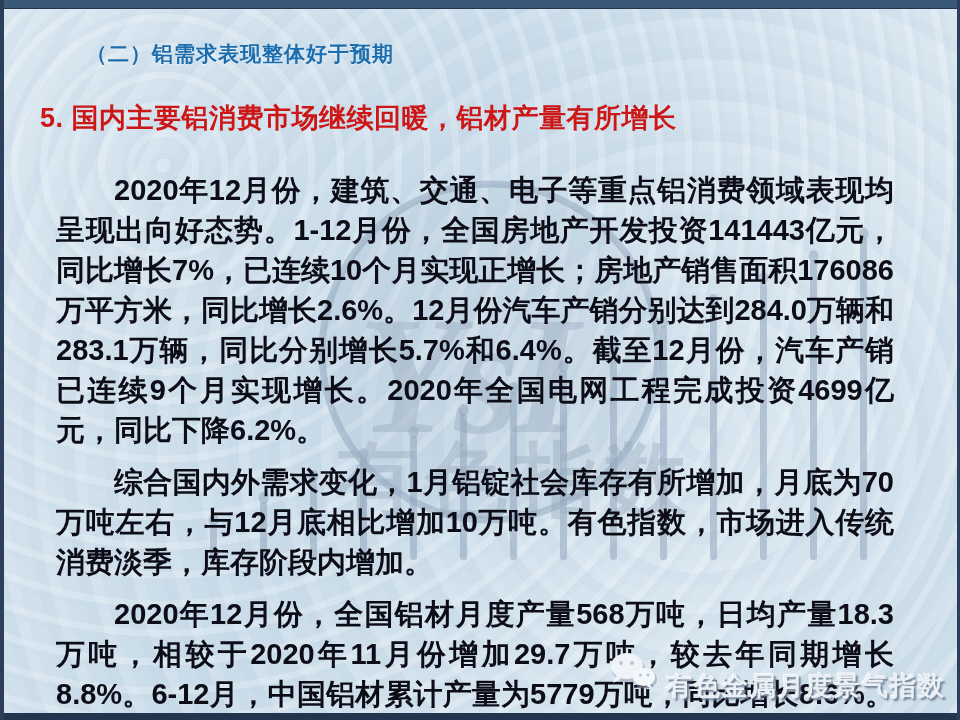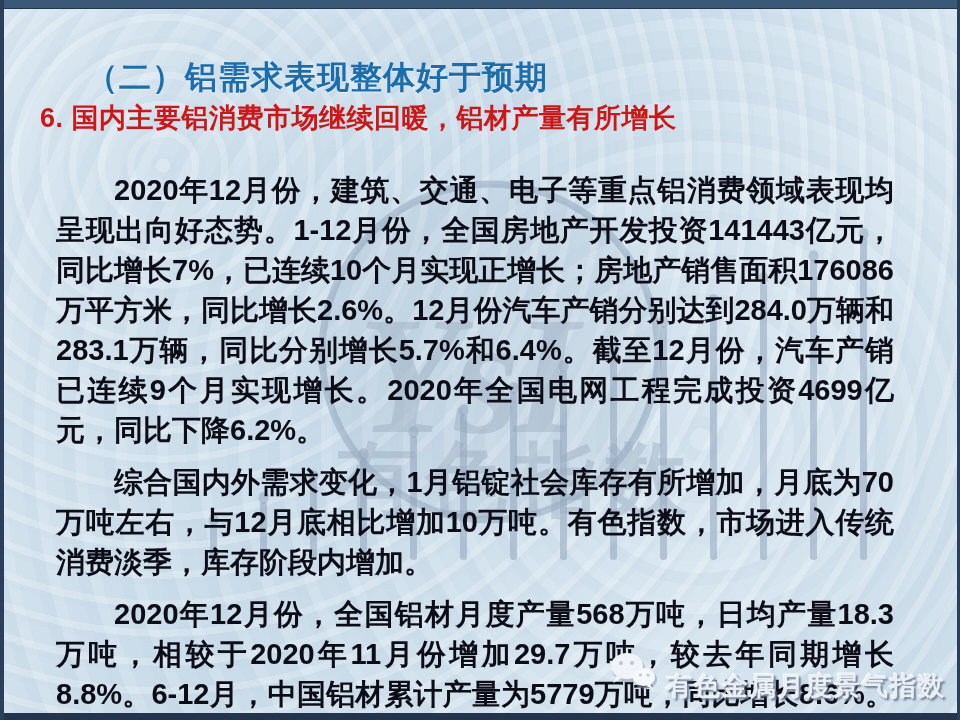--- a/index.html
+++ b/index.html
@@ -14,22 +14,22 @@
       repeating-radial-gradient(circle at 73% 61%, rgba(228,239,247,.22) 0 11px, rgba(186,206,224,.16) 11px 23px, rgba(255,255,255,0) 23px 41px),
       linear-gradient(115deg, rgba(255,255,255,.25), rgba(186,205,224,.18) 40%, rgba(255,255,255,.22) 75%, rgba(190,208,226,.2));
   }
 
   .border-top    { position:absolute; top:0; left:0; right:0; height:9px; background:#3a5878; border-bottom:1px solid #24364e; z-index:6; }
   .border-bottom { position:absolute; bottom:0; left:0; right:0; height:7px; background:#24344c; z-index:6; }
   .border-left   { position:absolute; top:0; bottom:0; left:0; width:4px; background:#2b3f5a; z-index:6; }
   .border-right  { position:absolute; top:0; bottom:0; right:0; width:3px; background:#2b3f5a; z-index:6; }
 
   .page-title {
-    position:absolute; left:86px; top:56px; z-index:3;
-    font-size:32px; font-weight:bold; color:#1c6dad; letter-spacing:1px;
+    position:absolute; left:86px; top:40px; z-index:3;
+    font-size:21px; font-weight:bold; color:#1c6dad; letter-spacing:1px;
     text-shadow:0 1px 1px rgba(255,255,255,.6);
     text-align:right;
   }
   .section-heading {
     position:absolute; left:40px; top:100px; z-index:3;
     font-size:27px; font-weight:bold; color:#cd1616; letter-spacing:.5px;
   }
 
   .body-text {
     position:absolute; left:44px; right:54px; top:158px; z-index:3;
@@ -91,21 +91,21 @@
         <ellipse cx="643.5" cy="138" rx="5" ry="6" fill="rgba(150,170,192,0.55)"></ellipse>
       <rect x="690" y="120" width="7" height="300" rx="3" fill="rgba(140,160,183,0.50)"></rect>
         <ellipse cx="693.5" cy="116" rx="5" ry="6" fill="rgba(150,170,192,0.55)"></ellipse>
       <rect x="740" y="98" width="7" height="322" rx="3" fill="rgba(140,160,183,0.50)"></rect>
         <ellipse cx="743.5" cy="94" rx="5" ry="6" fill="rgba(150,170,192,0.55)"></ellipse>
     </g>
     <text x="395" y="368" font-size="82" font-weight="bold" text-anchor="middle" letter-spacing="8" fill="rgba(154,170,190,0.45)">有色指数</text>
   </svg>
 
   <h1 class="page-title">（二）铝需求表现整体好于预期</h1>
-  <h2 class="section-heading">6. 国内主要铝消费市场继续回暖，铝材产量有所增长</h2>
+  <h2 class="section-heading">5. 国内主要铝消费市场继续回暖，铝材产量有所增长</h2>
 
   <div class="body-text">
     <p>2020年12月份，建筑、交通、电子等重点铝消费领域表现均呈现出向好态势。1-12月份，全国房地产开发投资141443亿元，同比增长7%，已连续10个月实现正增长；房地产销售面积176086万平方米，同比增长2.6%。12月份汽车产销分别达到284.0万辆和283.1万辆，同比分别增长5.7%和6.4%。截至12月份，汽车产销已连续9个月实现增长。2020年全国电网工程完成投资4699亿元，同比下降6.2%。</p>
     <p>综合国内外需求变化，1月铝锭社会库存有所增加，月底为70万吨左右，与12月底相比增加10万吨。有色指数，市场进入传统消费淡季，库存阶段内增加。</p>
     <p>2020年12月份，全国铝材月度产量568万吨，日均产量18.3万吨，相较于2020年11月份增加29.7万吨，较去年同期增长8.8%。6-12月，中国铝材累计产量为5779万吨，同比增长8.6%。中国铝材月度日均产量变化情况如下图所示。</p>
   </div>
 
   <div class="footer">
     <svg width="52" height="42" viewBox="0 0 52 42" aria-hidden="true">
       <ellipse cx="21" cy="17" rx="16.5" ry="13.5" fill="rgba(140,156,174,0.55)" transform="translate(1.5,2)"></ellipse>

